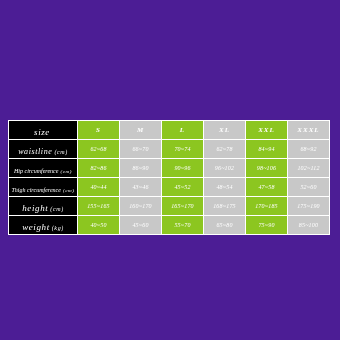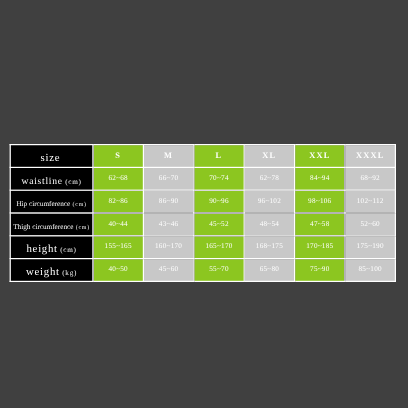--- a/index.html
+++ b/index.html
@@ -10,21 +10,22 @@
     width: 340px;
     height: 340px;
     background: #ffffff;
     font-family: "Liberation Serif", serif;
     overflow: hidden;
   }
   #page {
     position: relative;
     width: 340px;
     height: 340px;
-    background: #404040;
+    background: #4c1d95;
+    font-style: italic;
   }
   #size-chart {
     position: absolute;
     left: 8px;
     top: 120px;
     width: 322px;
     border-collapse: collapse;
     table-layout: fixed;
   }
   #size-chart tr {

